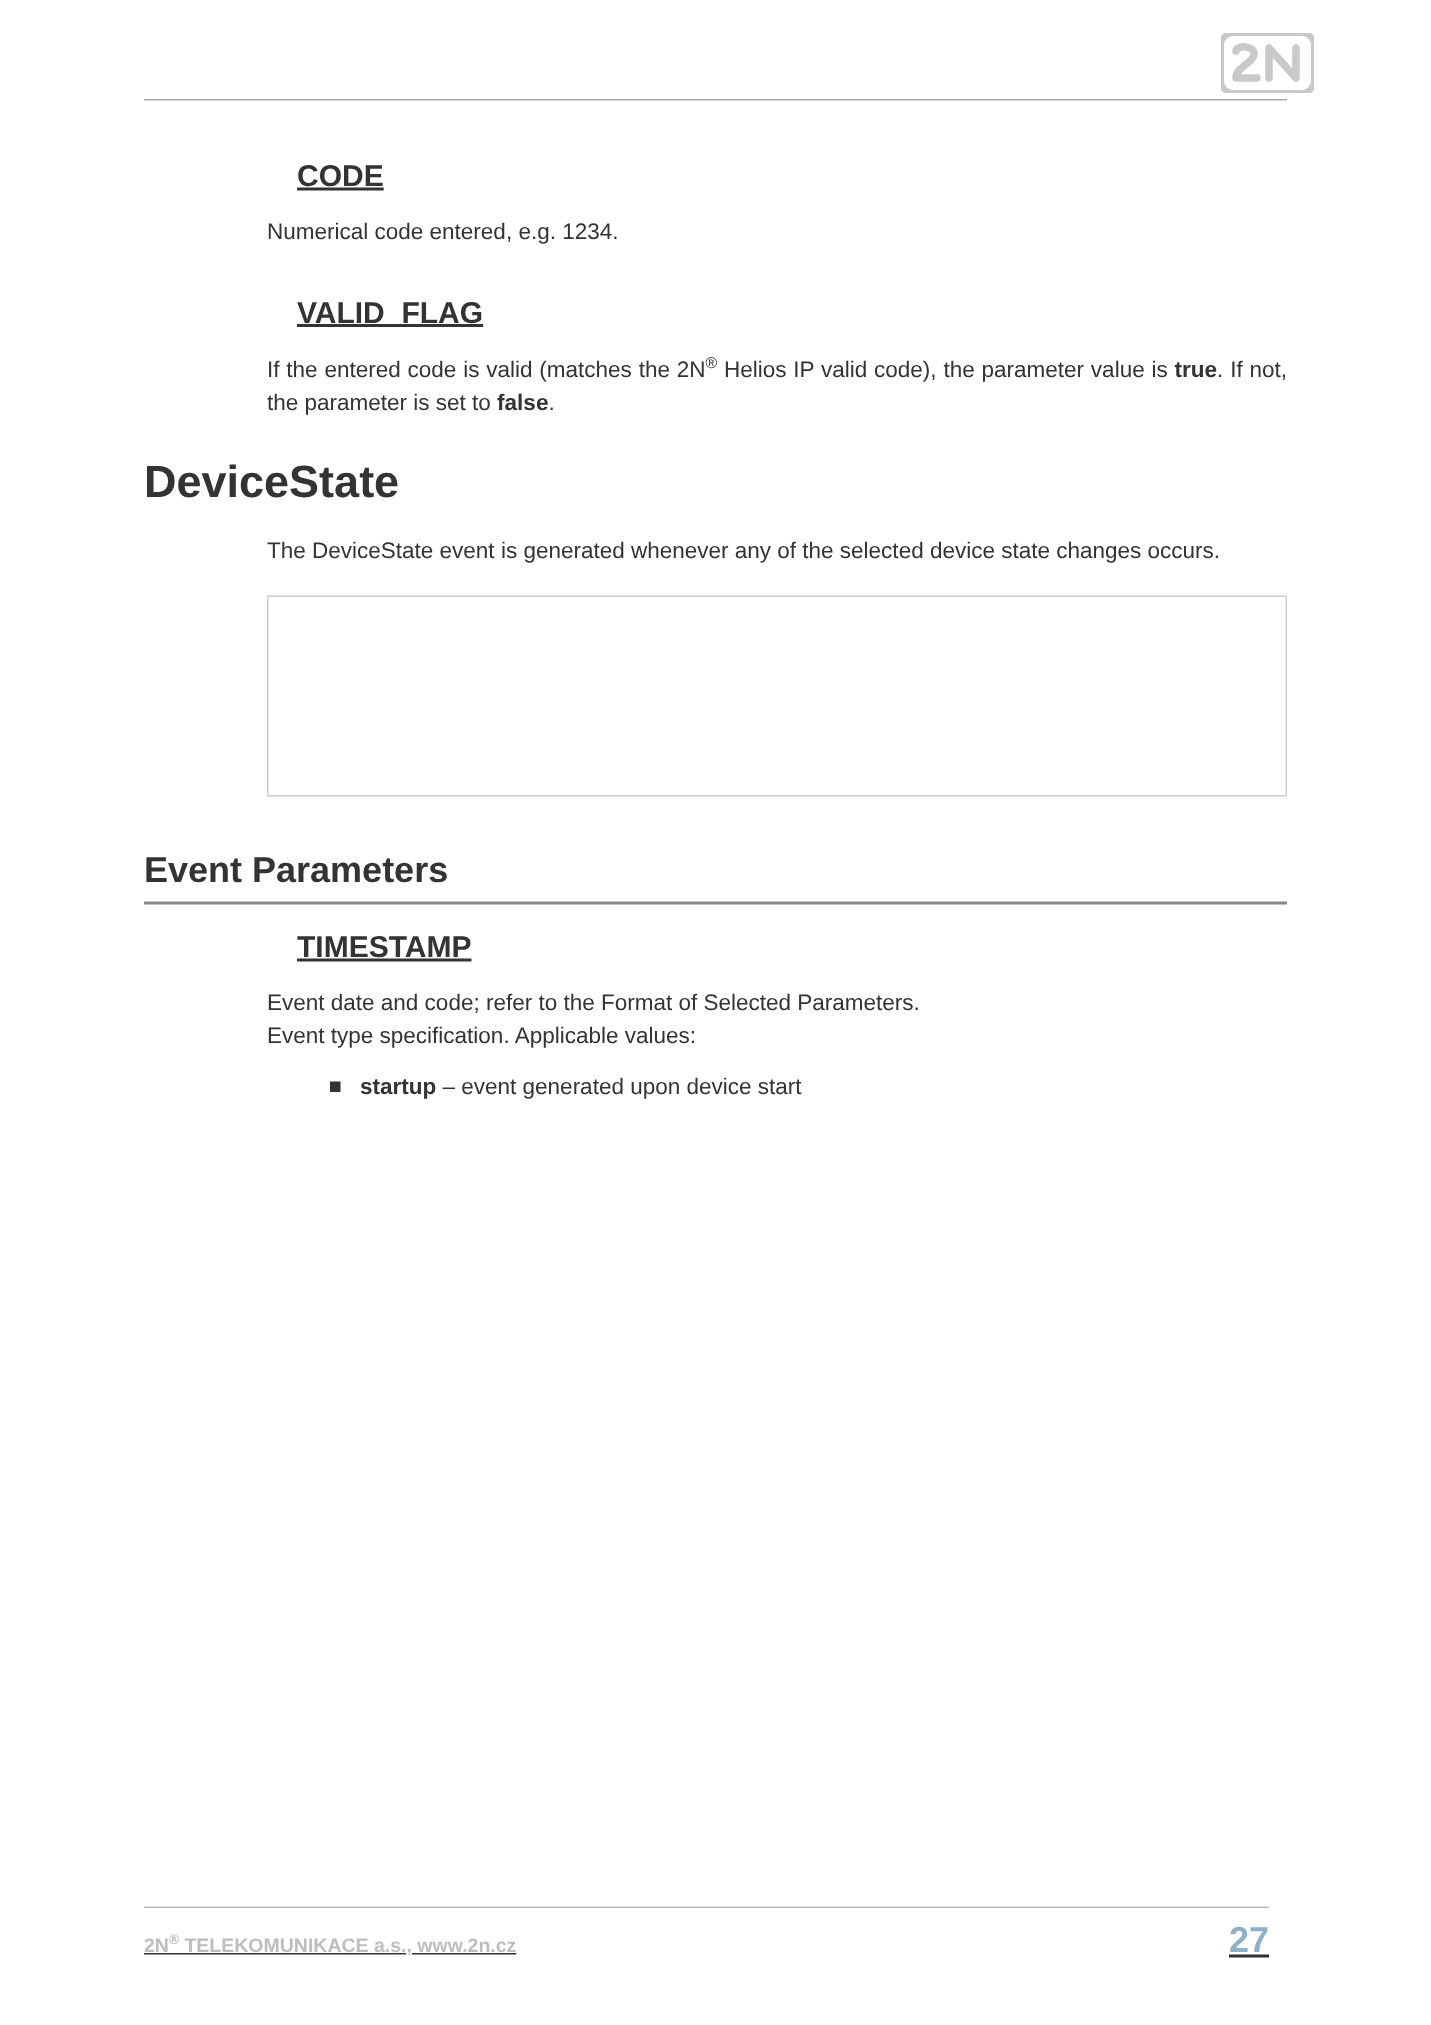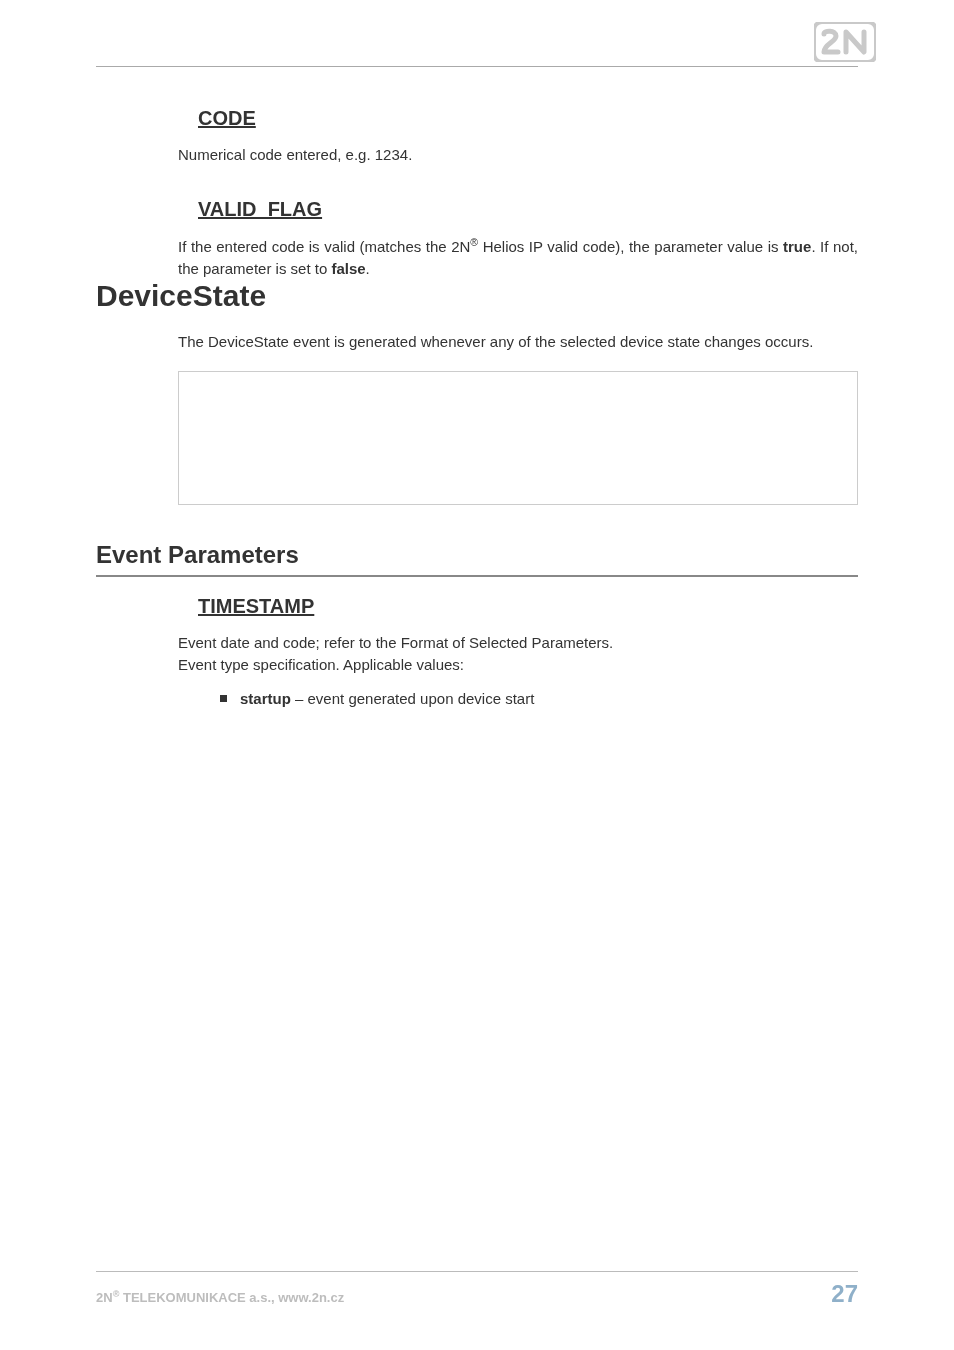--- a/index.html
+++ b/index.html
@@ -48,20 +48,21 @@
     color: #333;
     text-align: justify;
   }
   .bold { font-weight: 700; }
   sup.reg { font-size: 0.7em; vertical-align: super; }
   .h1 {
     font-family: Arial, Helvetica, sans-serif;
     font-weight: 700;
     font-size: 30px;
     color: #333;
+    margin-top: 26px;
     margin-bottom: 18px;
     margin-left: -82px;
   }
   .box {
     border: 1px solid #ccc;
     height: 134px;
     margin-top: 18px;
     margin-bottom: 36px;
   }
   .h2 {
@@ -90,22 +91,23 @@
     position: absolute;
     left: 0;
     top: 7px;
     width: 7px;
     height: 7px;
     background: #333;
   }
   .footer {
     position: absolute;
     left: 96px;
-    right: 96px;
+    right: 108px;
     bottom: 42px;
+    text-decoration: underline;
   }
   .footer-rule {
     border-top: 1px solid #bbb;
     margin-bottom: 8px;
   }
   .footer-row {
     display: flex;
     justify-content: space-between;
     align-items: baseline;
   }

